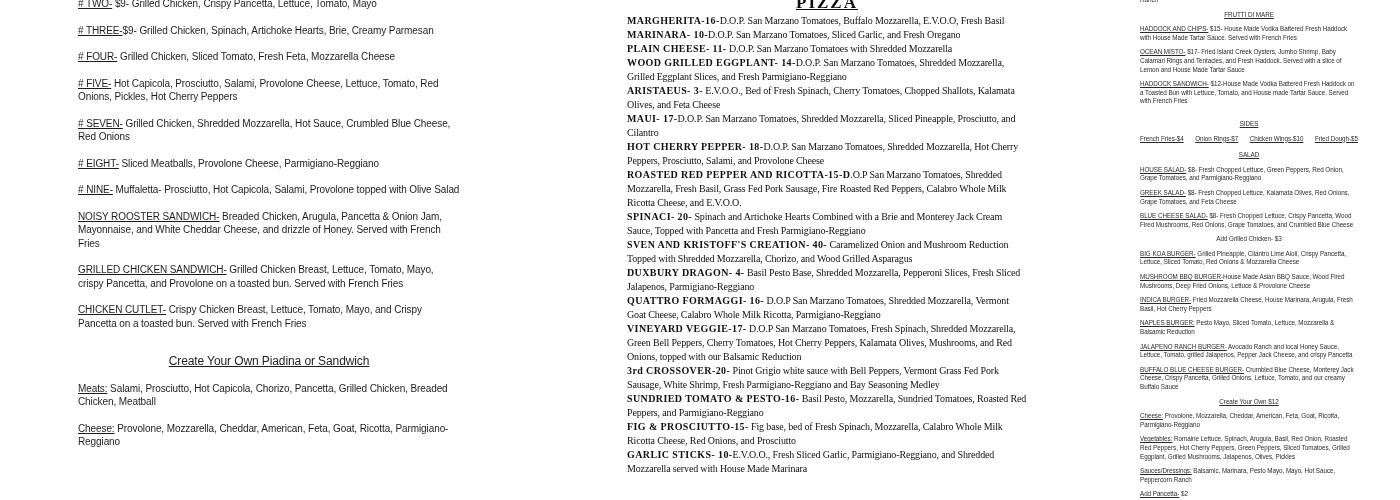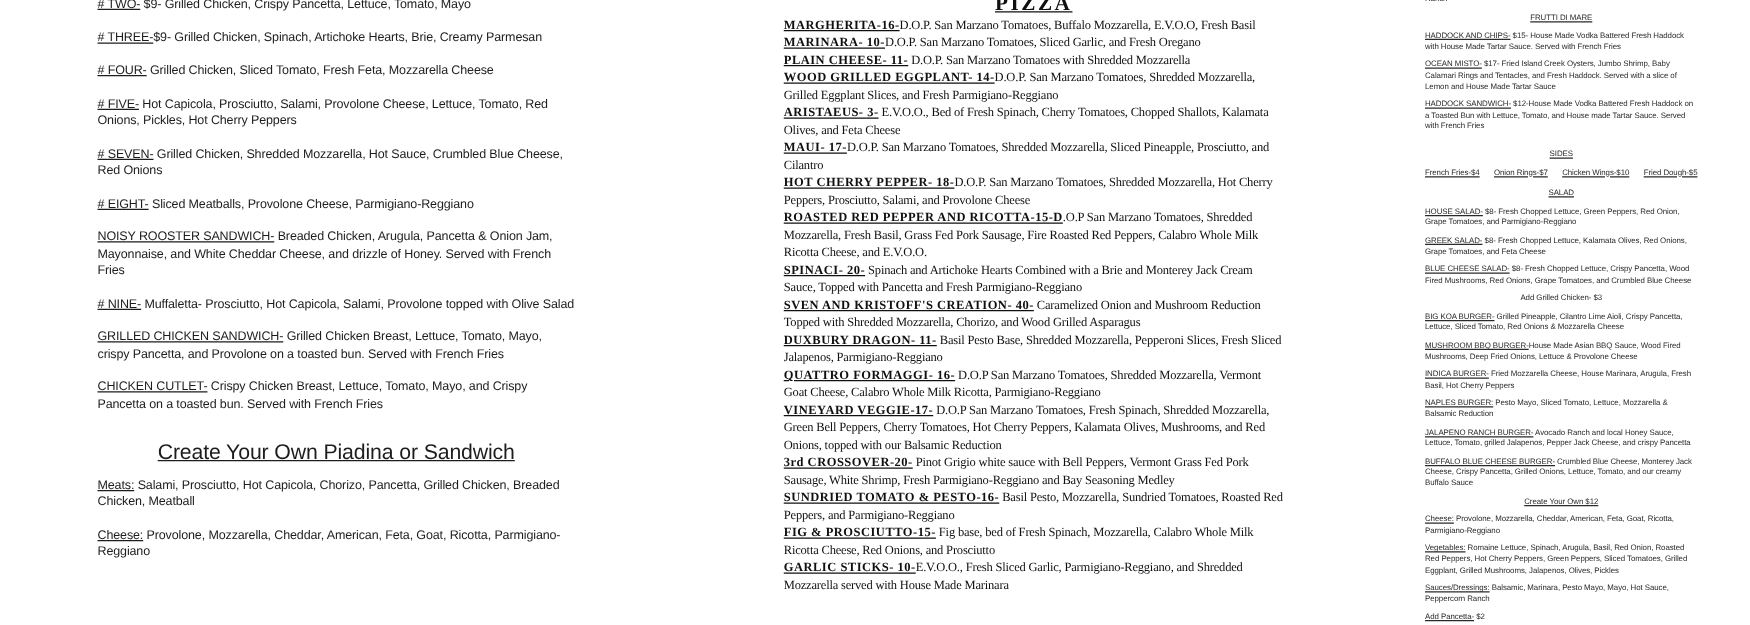--- a/index.html
+++ b/index.html
@@ -5,31 +5,31 @@
   html,body{margin:0;padding:0;}
   body{width:1400px;height:500px;background:#ffffff;overflow:hidden;position:relative;}
   .col{position:absolute;}
 
   
   .col-left{left:78px;top:-3px;width:382px;
     font-family:"Liberation Sans","DejaVu Sans",sans-serif;
     font-size:10px;line-height:13.5px;letter-spacing:-0.1px;color:#1d1d1d;}
   .col-left p.lp{margin:0 0 13px 0;}
   .ln{text-decoration:underline;}
-  .create-head{margin:25px 0 13px 0;text-align:center;font-size:17px;}
+  .create-head{margin:25px 0 13px 0;text-align:center;font-size:12px;}
   .create-head span{text-decoration:underline;}
 
   
   .col-mid{left:627px;top:-7px;width:400px;
     font-family:"Liberation Serif","DejaVu Serif",serif;
     font-size:10px;line-height:14px;color:#101010;}
   .pizza-title{margin:0 0 1px 0;text-align:center;font-size:17px;line-height:20px;
     font-weight:bold;letter-spacing:2px;text-decoration:underline;}
   .pz{margin:0;letter-spacing:-0.15px;}
-  .pzn{font-weight:bold;text-decoration:underline;letter-spacing:0.4px;}
+  .pzn{font-weight:bold;letter-spacing:0.4px;}
 
   
   .col-right{left:1140px;top:-4px;width:218px;
     font-family:"Liberation Sans","DejaVu Sans",sans-serif;
     font-size:6.3px;line-height:8.6px;letter-spacing:-0.05px;color:#2a2a2a;}
   .col-right p{margin:0 0 6px 0;}
   .rn{text-decoration:underline;}
   .rhead{margin:4px 0 6px 0;text-align:center;text-decoration:underline;font-weight:normal;font-size:6.3px;line-height:8.6px;}
   .mt14{margin-top:14px;}
   .mt8{margin-top:8px;}
@@ -44,22 +44,22 @@
 
 <div>
 
   <section class="col col-left">
     <p class="lp"><span class="ln"># TWO-</span><span> $9- Grilled Chicken, Crispy Pancetta, Lettuce, Tomato, Mayo</span></p>
     <p class="lp"><span class="ln"># THREE-</span><span>$9- Grilled Chicken, Spinach, Artichoke Hearts, Brie, Creamy Parmesan</span></p>
     <p class="lp"><span class="ln"># FOUR-</span><span> Grilled Chicken, Sliced Tomato, Fresh Feta, Mozzarella Cheese</span></p>
     <p class="lp"><span class="ln"># FIVE-</span><span> Hot Capicola, Prosciutto, Salami, Provolone Cheese, Lettuce, Tomato, Red Onions, Pickles, Hot Cherry Peppers</span></p>
     <p class="lp"><span class="ln"># SEVEN-</span><span> Grilled Chicken, Shredded Mozzarella, Hot Sauce, Crumbled Blue Cheese, Red Onions</span></p>
     <p class="lp"><span class="ln"># EIGHT-</span><span> Sliced Meatballs, Provolone Cheese, Parmigiano-Reggiano</span></p>
+    <p class="lp"><span class="ln"># NINE-</span><span> Muffaletta- Prosciutto, Hot Capicola, Salami, Provolone topped with Olive Salad</span></p>
     <p class="lp"><span class="ln">NOISY ROOSTER SANDWICH-</span><span> Breaded Chicken, Arugula, Pancetta &amp; Onion Jam, Mayonnaise, and White Cheddar Cheese, and drizzle of Honey. Served with French Fries</span></p>
-    <p class="lp"><span class="ln"># NINE-</span><span> Muffaletta- Prosciutto, Hot Capicola, Salami, Provolone topped with Olive Salad</span></p>
     <p class="lp"><span class="ln">GRILLED CHICKEN SANDWICH-</span><span> Grilled Chicken Breast, Lettuce, Tomato, Mayo, crispy Pancetta, and Provolone on a toasted bun. Served with French Fries</span></p>
     <p class="lp"><span class="ln">CHICKEN CUTLET-</span><span> Crispy Chicken Breast, Lettuce, Tomato, Mayo, and Crispy Pancetta on a toasted bun. Served with French Fries</span></p>
 
     <p class="create-head"><span>Create Your Own Piadina or Sandwich</span></p>
 
     <p class="lp"><span class="ln">Meats:</span><span> Salami, Prosciutto, Hot Capicola, Chorizo, Pancetta, Grilled Chicken, Breaded Chicken, Meatball</span></p>
     <p class="lp"><span class="ln">Cheese:</span><span> Provolone, Mozzarella, Cheddar, American, Feta, Goat, Ricotta, Parmigiano-Reggiano</span></p>
   </section>
 
   <section class="col col-mid">
@@ -67,21 +67,21 @@
     <p class="pz"><span class="pzn">MARGHERITA-16-</span><span>D.O.P. San Marzano Tomatoes, Buffalo Mozzarella, E.V.O.O, Fresh Basil</span></p>
     <p class="pz"><span class="pzn">MARINARA- 10-</span><span>D.O.P. San Marzano Tomatoes, Sliced Garlic, and Fresh Oregano</span></p>
     <p class="pz"><span class="pzn">PLAIN CHEESE- 11-</span><span> D.O.P. San Marzano Tomatoes with Shredded Mozzarella</span></p>
     <p class="pz"><span class="pzn">WOOD GRILLED EGGPLANT- 14-</span><span>D.O.P. San Marzano Tomatoes, Shredded Mozzarella, Grilled Eggplant Slices, and Fresh Parmigiano-Reggiano</span></p>
     <p class="pz"><span class="pzn">ARISTAEUS- 3-</span><span> E.V.O.O., Bed of Fresh Spinach, Cherry Tomatoes, Chopped Shallots, Kalamata Olives, and Feta Cheese</span></p>
     <p class="pz"><span class="pzn">MAUI- 17-</span><span>D.O.P. San Marzano Tomatoes, Shredded Mozzarella, Sliced Pineapple, Prosciutto, and Cilantro</span></p>
     <p class="pz"><span class="pzn">HOT CHERRY PEPPER- 18-</span><span>D.O.P. San Marzano Tomatoes, Shredded Mozzarella, Hot Cherry Peppers, Prosciutto, Salami, and Provolone Cheese</span></p>
     <p class="pz"><span class="pzn">ROASTED RED PEPPER AND RICOTTA-15-D</span><span>.O.P San Marzano Tomatoes, Shredded Mozzarella, Fresh Basil, Grass Fed Pork Sausage, Fire Roasted Red Peppers, Calabro Whole Milk Ricotta Cheese, and E.V.O.O.</span></p>
     <p class="pz"><span class="pzn">SPINACI- 20-</span><span> Spinach and Artichoke Hearts Combined with a Brie and Monterey Jack Cream Sauce, Topped with Pancetta and Fresh Parmigiano-Reggiano</span></p>
     <p class="pz"><span class="pzn">SVEN AND KRISTOFF'S CREATION- 40-</span><span> Caramelized Onion and Mushroom Reduction Topped with Shredded Mozzarella, Chorizo, and Wood Grilled Asparagus</span></p>
-    <p class="pz"><span class="pzn">DUXBURY DRAGON- 11-</span><span> Basil Pesto Base, Shredded Mozzarella, Pepperoni Slices, Fresh Sliced Jalapenos, Parmigiano-Reggiano</span></p>
+    <p class="pz"><span class="pzn">DUXBURY DRAGON- 4-</span><span> Basil Pesto Base, Shredded Mozzarella, Pepperoni Slices, Fresh Sliced Jalapenos, Parmigiano-Reggiano</span></p>
     <p class="pz"><span class="pzn">QUATTRO FORMAGGI- 16-</span><span> D.O.P San Marzano Tomatoes, Shredded Mozzarella, Vermont Goat Cheese, Calabro Whole Milk Ricotta, Parmigiano-Reggiano</span></p>
     <p class="pz"><span class="pzn">VINEYARD VEGGIE-17-</span><span> D.O.P San Marzano Tomatoes, Fresh Spinach, Shredded Mozzarella, Green Bell Peppers, Cherry Tomatoes, Hot Cherry Peppers, Kalamata Olives, Mushrooms, and Red Onions, topped with our Balsamic Reduction</span></p>
     <p class="pz"><span class="pzn">3rd CROSSOVER-20-</span><span> Pinot Grigio white sauce with Bell Peppers, Vermont Grass Fed Pork Sausage, White Shrimp, Fresh Parmigiano-Reggiano and Bay Seasoning Medley</span></p>
     <p class="pz"><span class="pzn">SUNDRIED TOMATO &amp; PESTO-16-</span><span> Basil Pesto, Mozzarella, Sundried Tomatoes, Roasted Red Peppers, and Parmigiano-Reggiano</span></p>
     <p class="pz"><span class="pzn">FIG &amp; PROSCIUTTO-15-</span><span> Fig base, bed of Fresh Spinach, Mozzarella, Calabro Whole Milk Ricotta Cheese, Red Onions, and Prosciutto</span></p>
     <p class="pz"><span class="pzn">GARLIC STICKS- 10-</span><span>E.V.O.O., Fresh Sliced Garlic, Parmigiano-Reggiano, and Shredded Mozzarella served with House Made Marinara</span></p>
   </section>
 
   <section class="col col-right">
     <p>Ranch</p>

